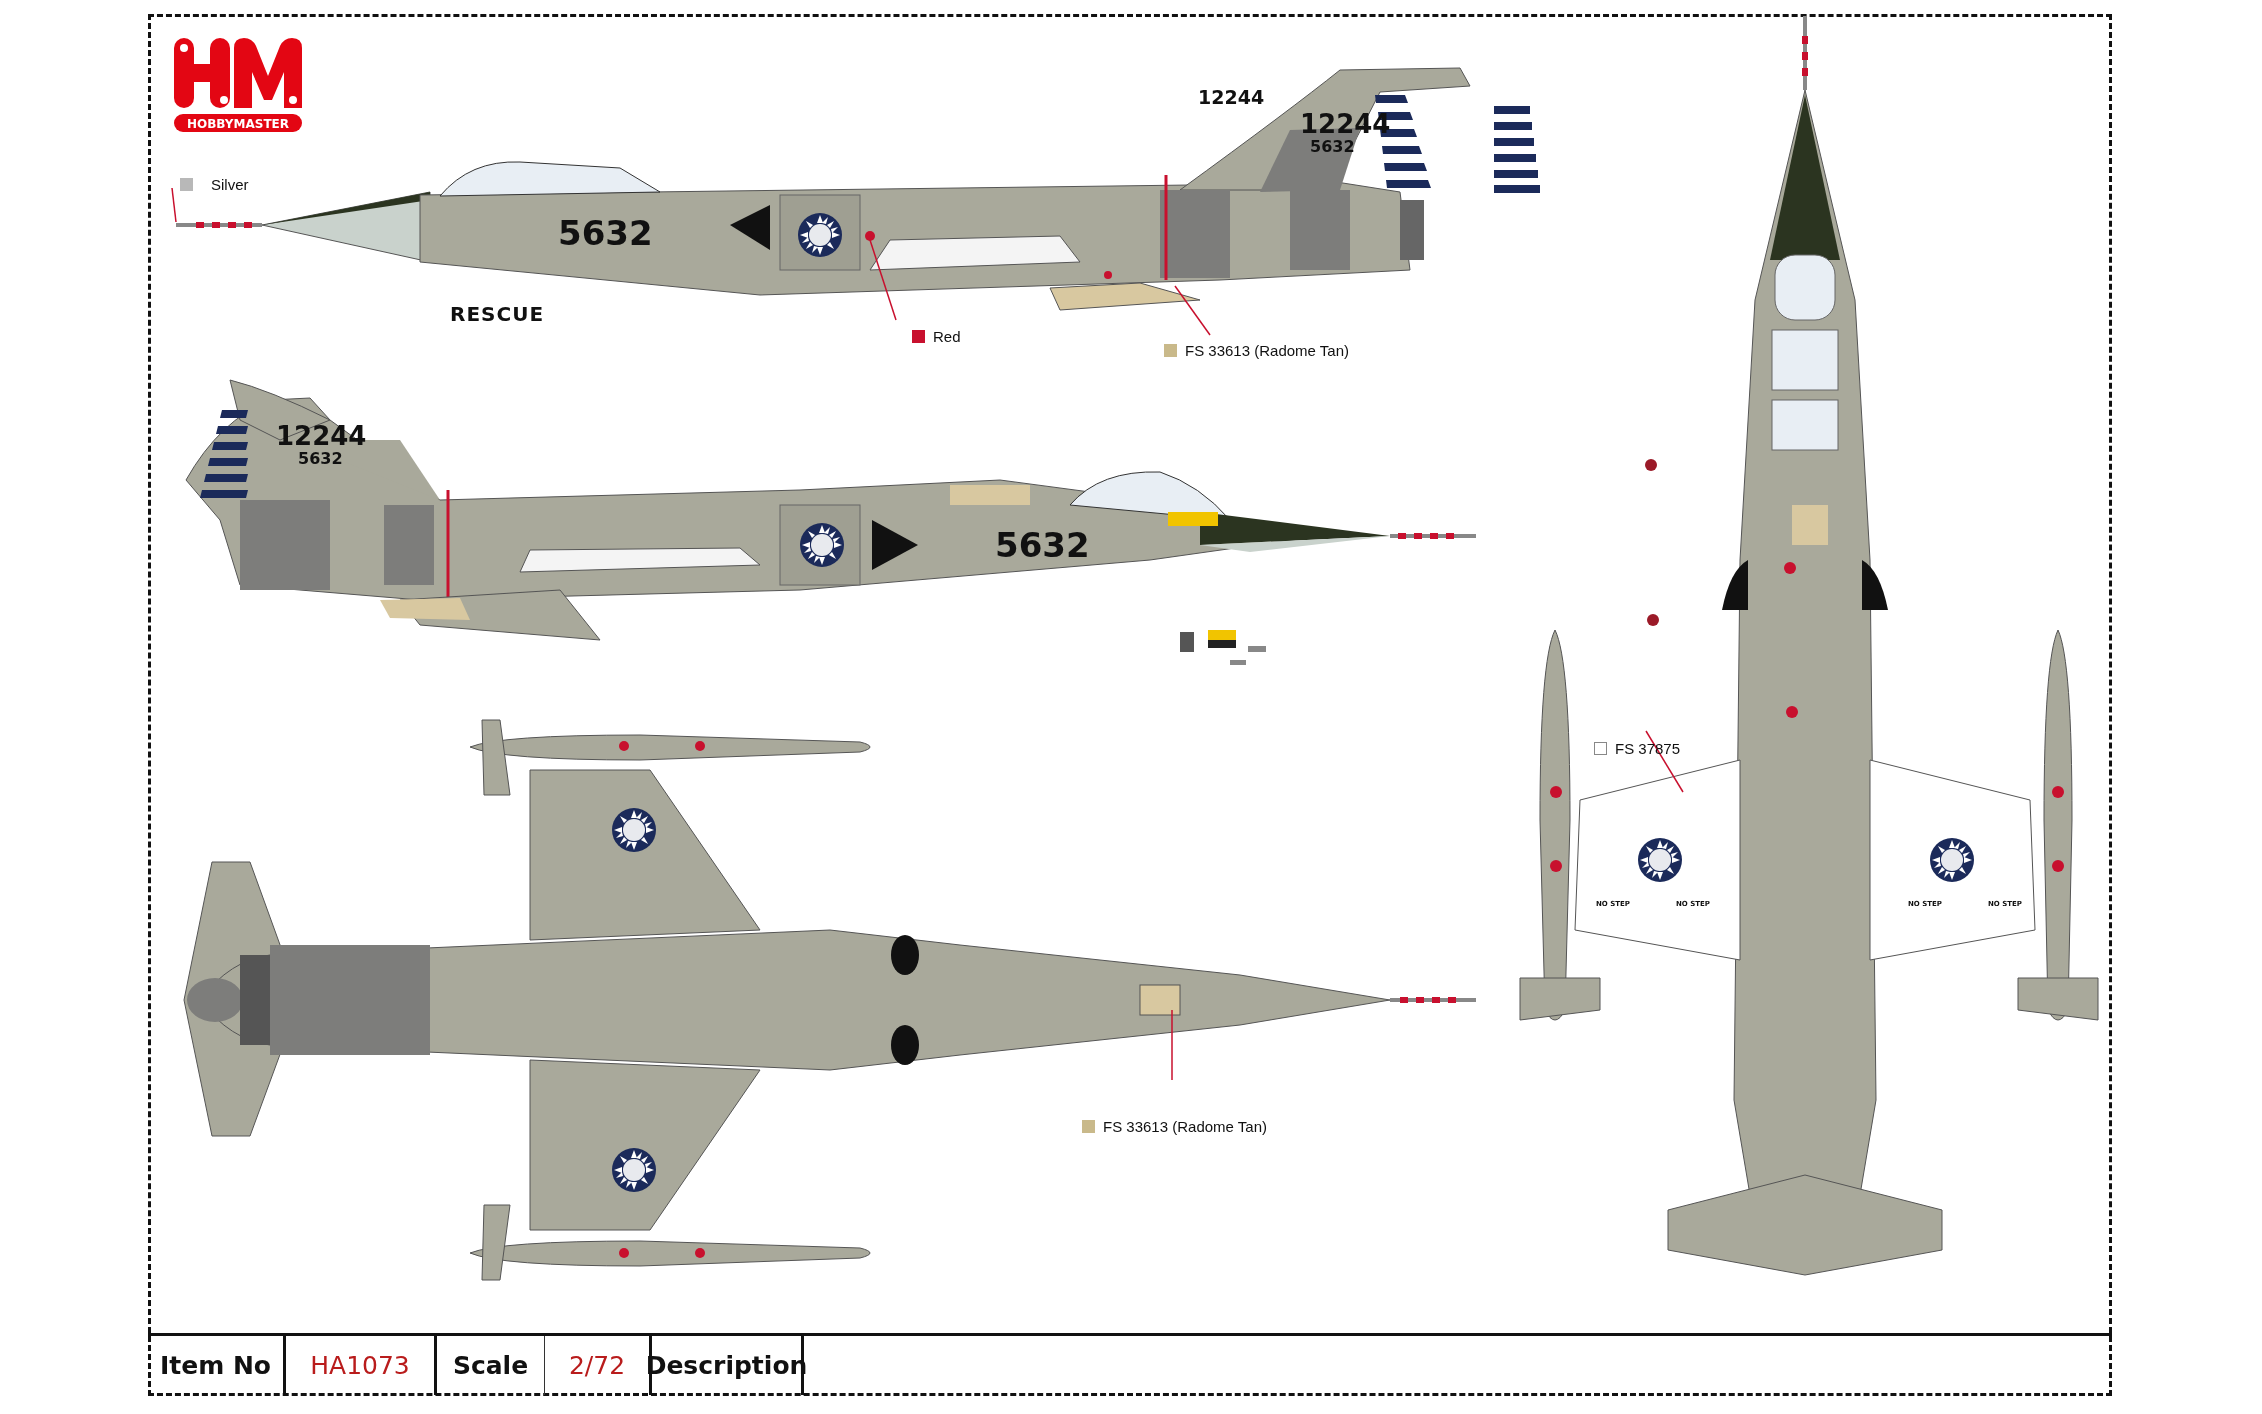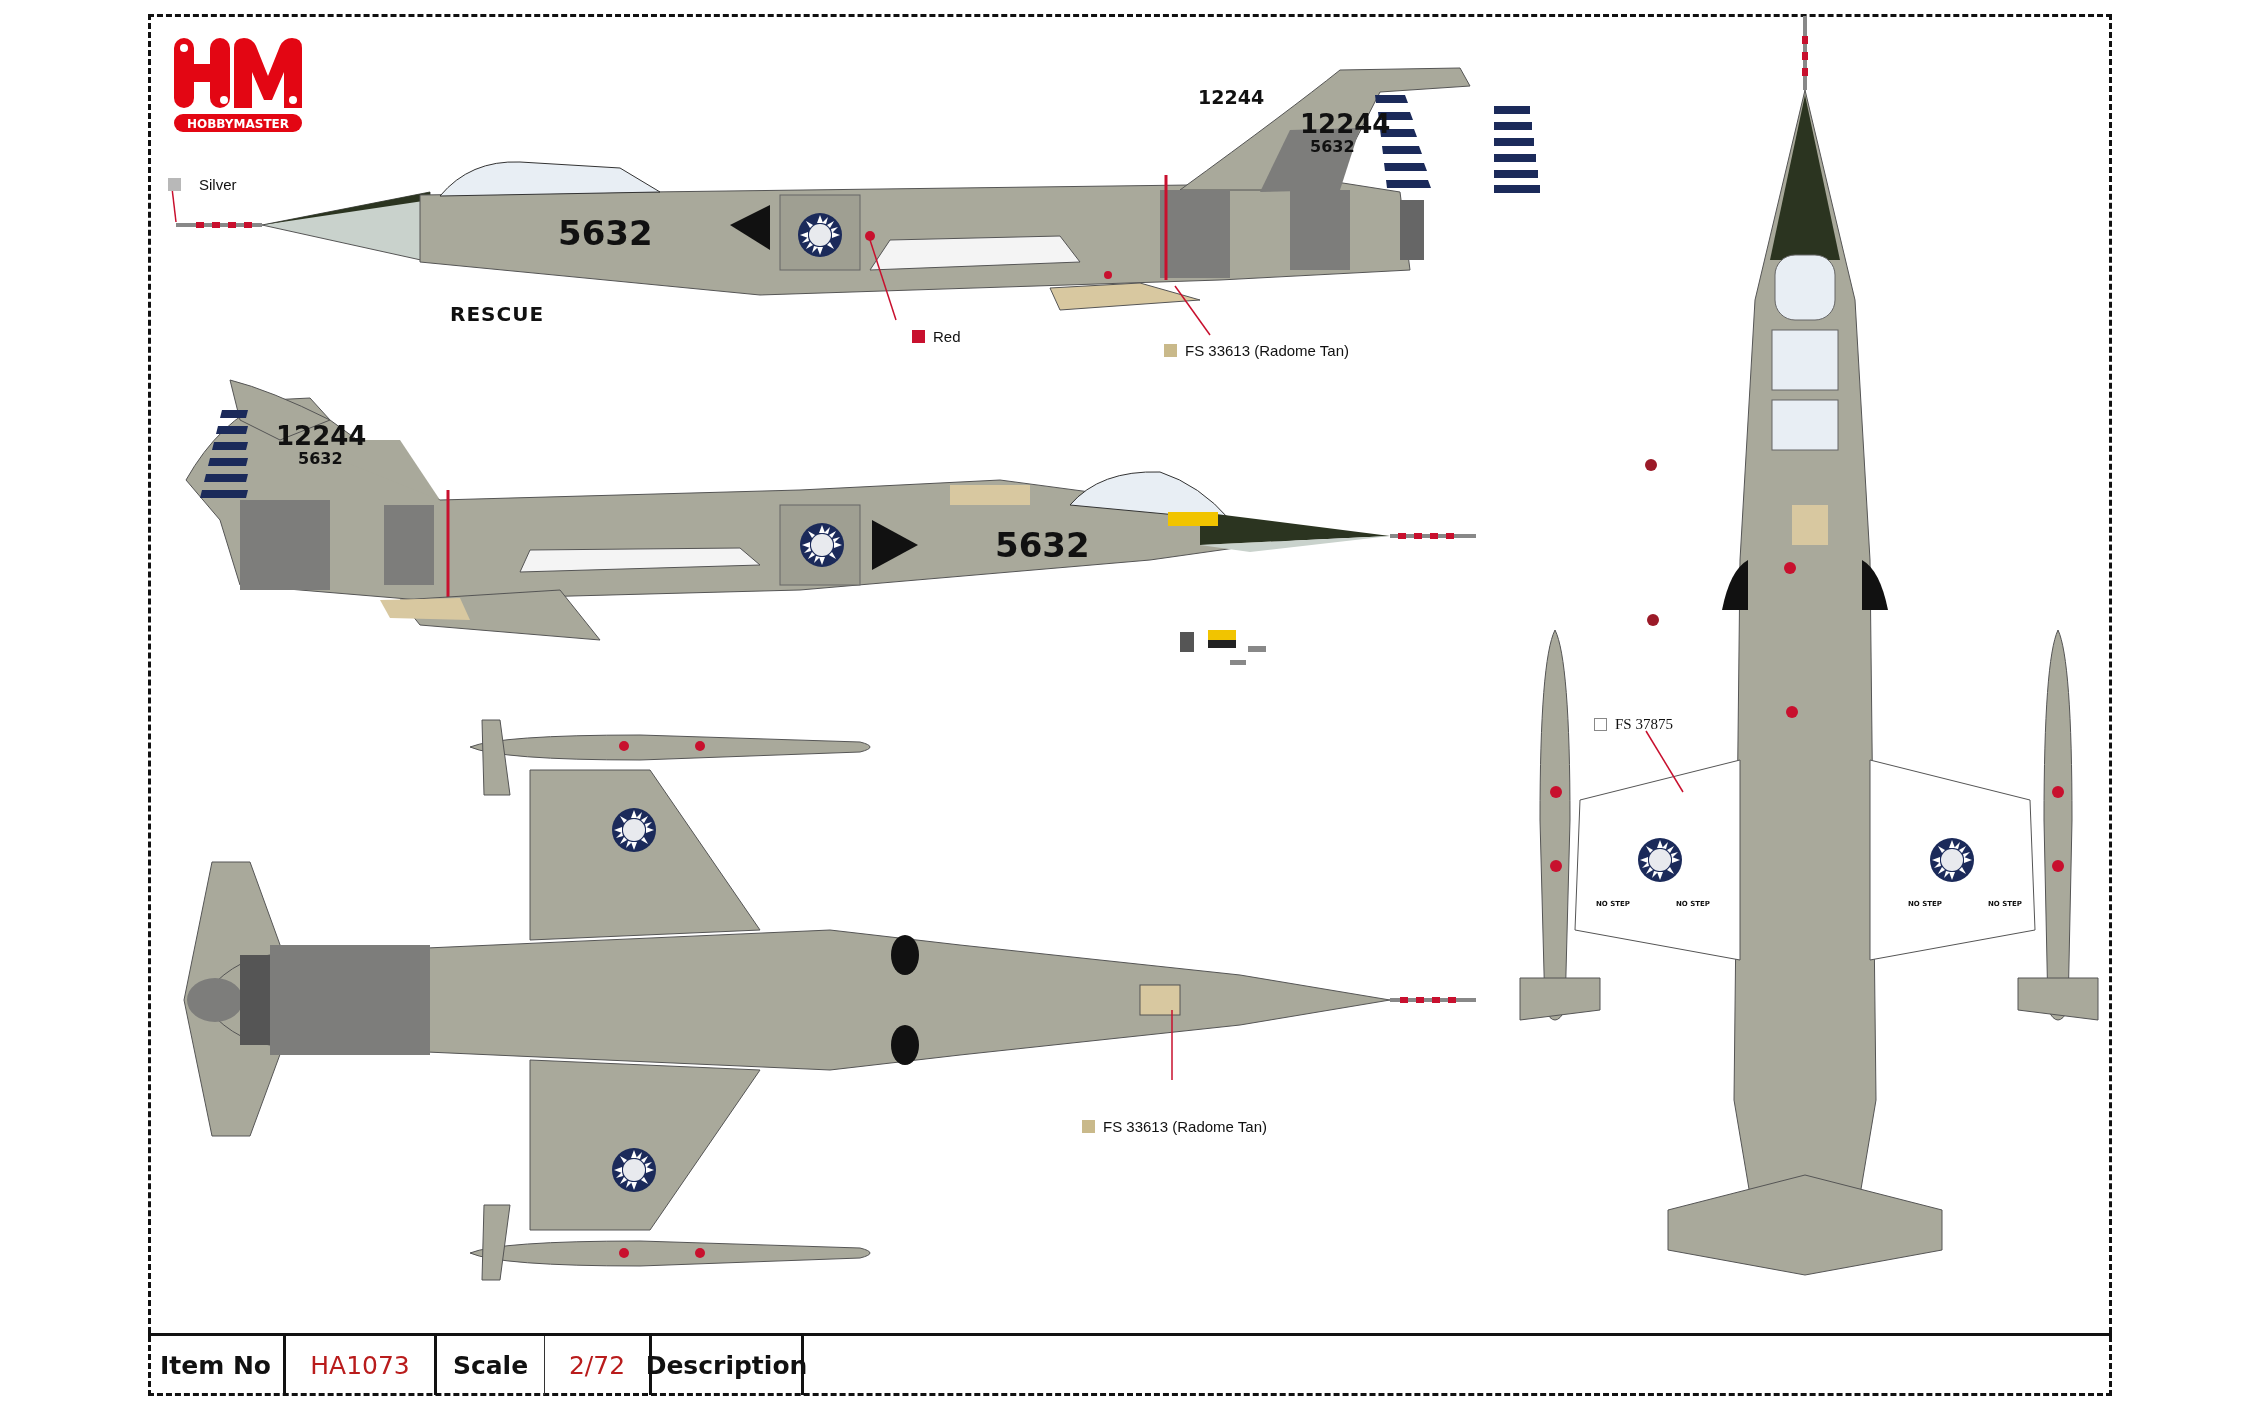--- a/index.html
+++ b/index.html
@@ -259,37 +259,37 @@
     <polygon points="1805,1175 1942,1210 1942,1250 1805,1275 1668,1250 1668,1210" fill="#a9a99b" stroke="#555"></polygon>
 
     <circle cx="1790" cy="568" r="6" fill="#c8102e"></circle>
     <circle cx="1792" cy="712" r="6" fill="#c8102e"></circle>
     <circle cx="1651" cy="465" r="6" fill="#9b1a28"></circle>
     <circle cx="1653" cy="620" r="6" fill="#9b1a28"></circle>
   </g>
   <line x1="1683" y1="792" x2="1646" y2="731" stroke="#c8102e" stroke-width="1.5"></line>
 </svg>
 
-<div class="legend" style="left:168px; top:176px;gap:18px;">
+<div class="legend" style="left:180px; top:176px;gap:18px;">
   <span class="swatch" style="background:#b8b8b8;"></span>
   <span>Silver</span>
 </div>
 <div class="legend" style="left:912px; top:328px;">
   <span class="swatch" style="background:#c8102e;"></span>
   <span>Red</span>
 </div>
 <div class="legend" style="left:1164px; top:342px;">
   <span class="swatch" style="background:#c9b98a;"></span>
   <span>FS 33613 (Radome Tan)</span>
 </div>
 <div class="legend" style="left:1082px; top:1118px;">
   <span class="swatch" style="background:#c9b98a;"></span>
   <span>FS 33613 (Radome Tan)</span>
 </div>
-<div class="legend" style="left:1594px; top:716px;font-family:Liberation Serif, serif;">
+<div class="legend" style="left:1594px; top:740px;">
   <span class="swatch" style="background:#fff; border:1px solid #888;"></span>
   <span>FS 37875</span>
 </div>
 
 <div class="rescue">RESCUE</div>
 <div class="serial-side">12244</div>
 
 <div class="info-table">
   <div class="cell label" style="width:138px;">Item No</div>
   <div class="cell value" style="width:151px;">HA1073</div>

